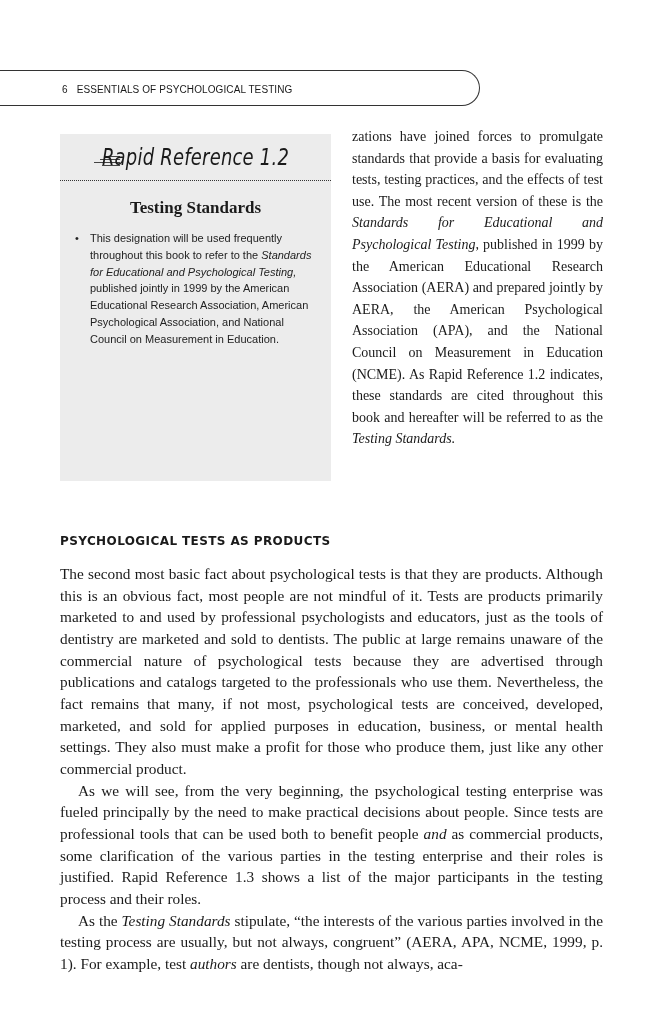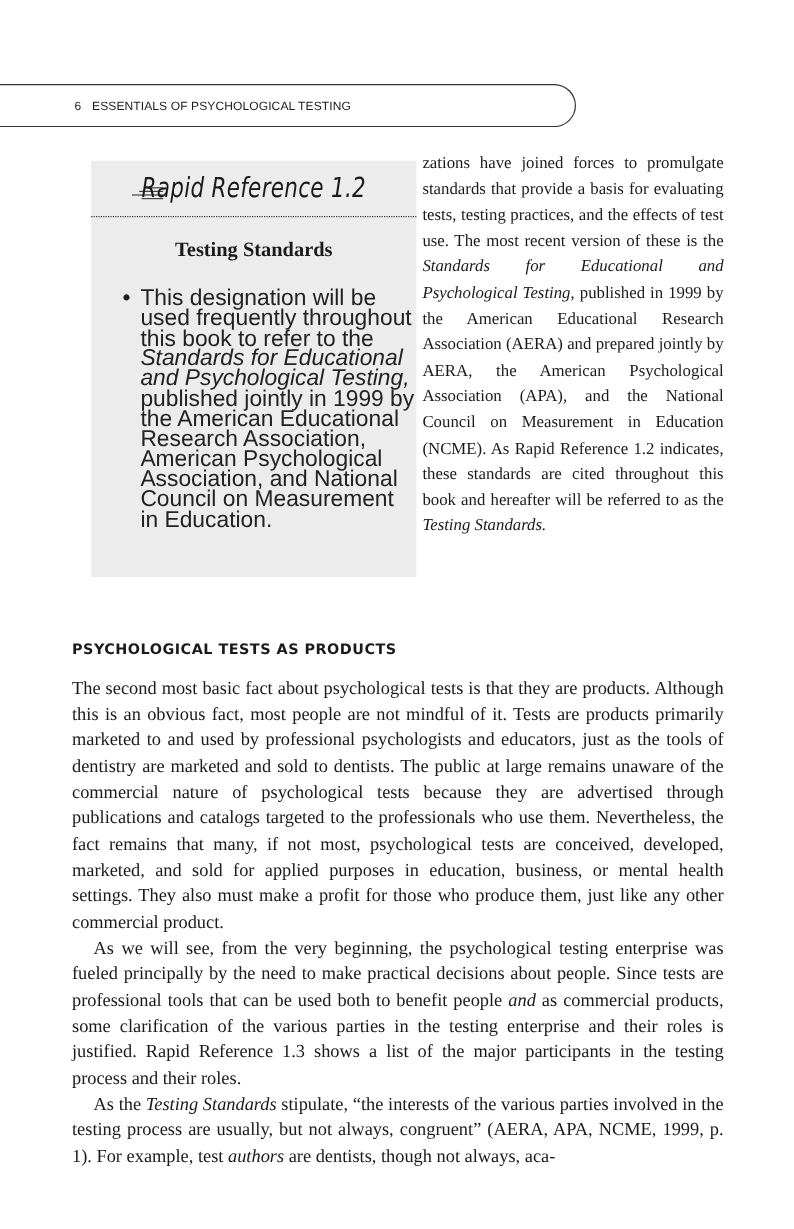--- a/index.html
+++ b/index.html
@@ -8,38 +8,38 @@
     position: absolute; left: 0; top: 70px; width: 480px; height: 36px;
     border: 1.3px solid #333; border-left: none; border-radius: 0 22px 22px 0;
     box-sizing: border-box;
   }
   .header-text {
     position: absolute; left: 62px; top: 84px;
     font-family: "Liberation Sans", sans-serif; font-size: 10px; letter-spacing: 0.1px;
   }
   .header-text .pg { margin-right: 9px; }
   .rr-box {
-    position: absolute; left: 76px; top: 134px; width: 271px; height: 347px;
+    position: absolute; left: 60px; top: 134px; width: 271px; height: 347px;
     background: #ececec;
   }
   .rr-title {
     position: absolute; left: 0; top: 10px; width: 271px; text-align: center;
     font-family: "DejaVu Sans", sans-serif; font-size: 23px; font-style: italic;
     transform: scaleX(0.78); letter-spacing: 0.3px;
   }
   .rr-lines { position: absolute; left: 34px; top: 20px; width: 26px; height: 14px; }
   .rr-lines span { position: absolute; height: 1.2px; background: #444; right: 0; }
   .rr-rule { position: absolute; left: 0; top: 46px; width: 271px; border-top: 1.5px dotted #333; }
   .rr-heading {
     position: absolute; left: 0; top: 64px; width: 271px; text-align: center;
     font-family: "Liberation Serif", serif; font-weight: bold; font-size: 17px;
   }
   .rr-list {
-    position: absolute; left: 12px; top: 96px; width: 248px; margin: 11px; padding: 0; list-style: none;
-    font-family: "Liberation Sans", sans-serif; font-size: 19px; line-height: 16.8px; color: #222;
+    position: absolute; left: 12px; top: 96px; width: 248px; margin: 0; padding: 0; list-style: none;
+    font-family: "Liberation Sans", sans-serif; font-size: 11px; line-height: 16.8px; color: #222;
   }
   .rr-list li { position: relative; padding-left: 18px; margin-bottom: 5px; }
   .rr-list li::before { content: "\2022"; position: absolute; left: 3px; top: 0; }
   .col-right {
     position: absolute; left: 352px; top: 126px; width: 251px;
     font-family: "Liberation Serif", serif; font-size: 14px; line-height: 21.6px;
     text-align: justify; hyphens: manual;
   }
   .section-title {
     position: absolute; left: 60px; top: 534px;

